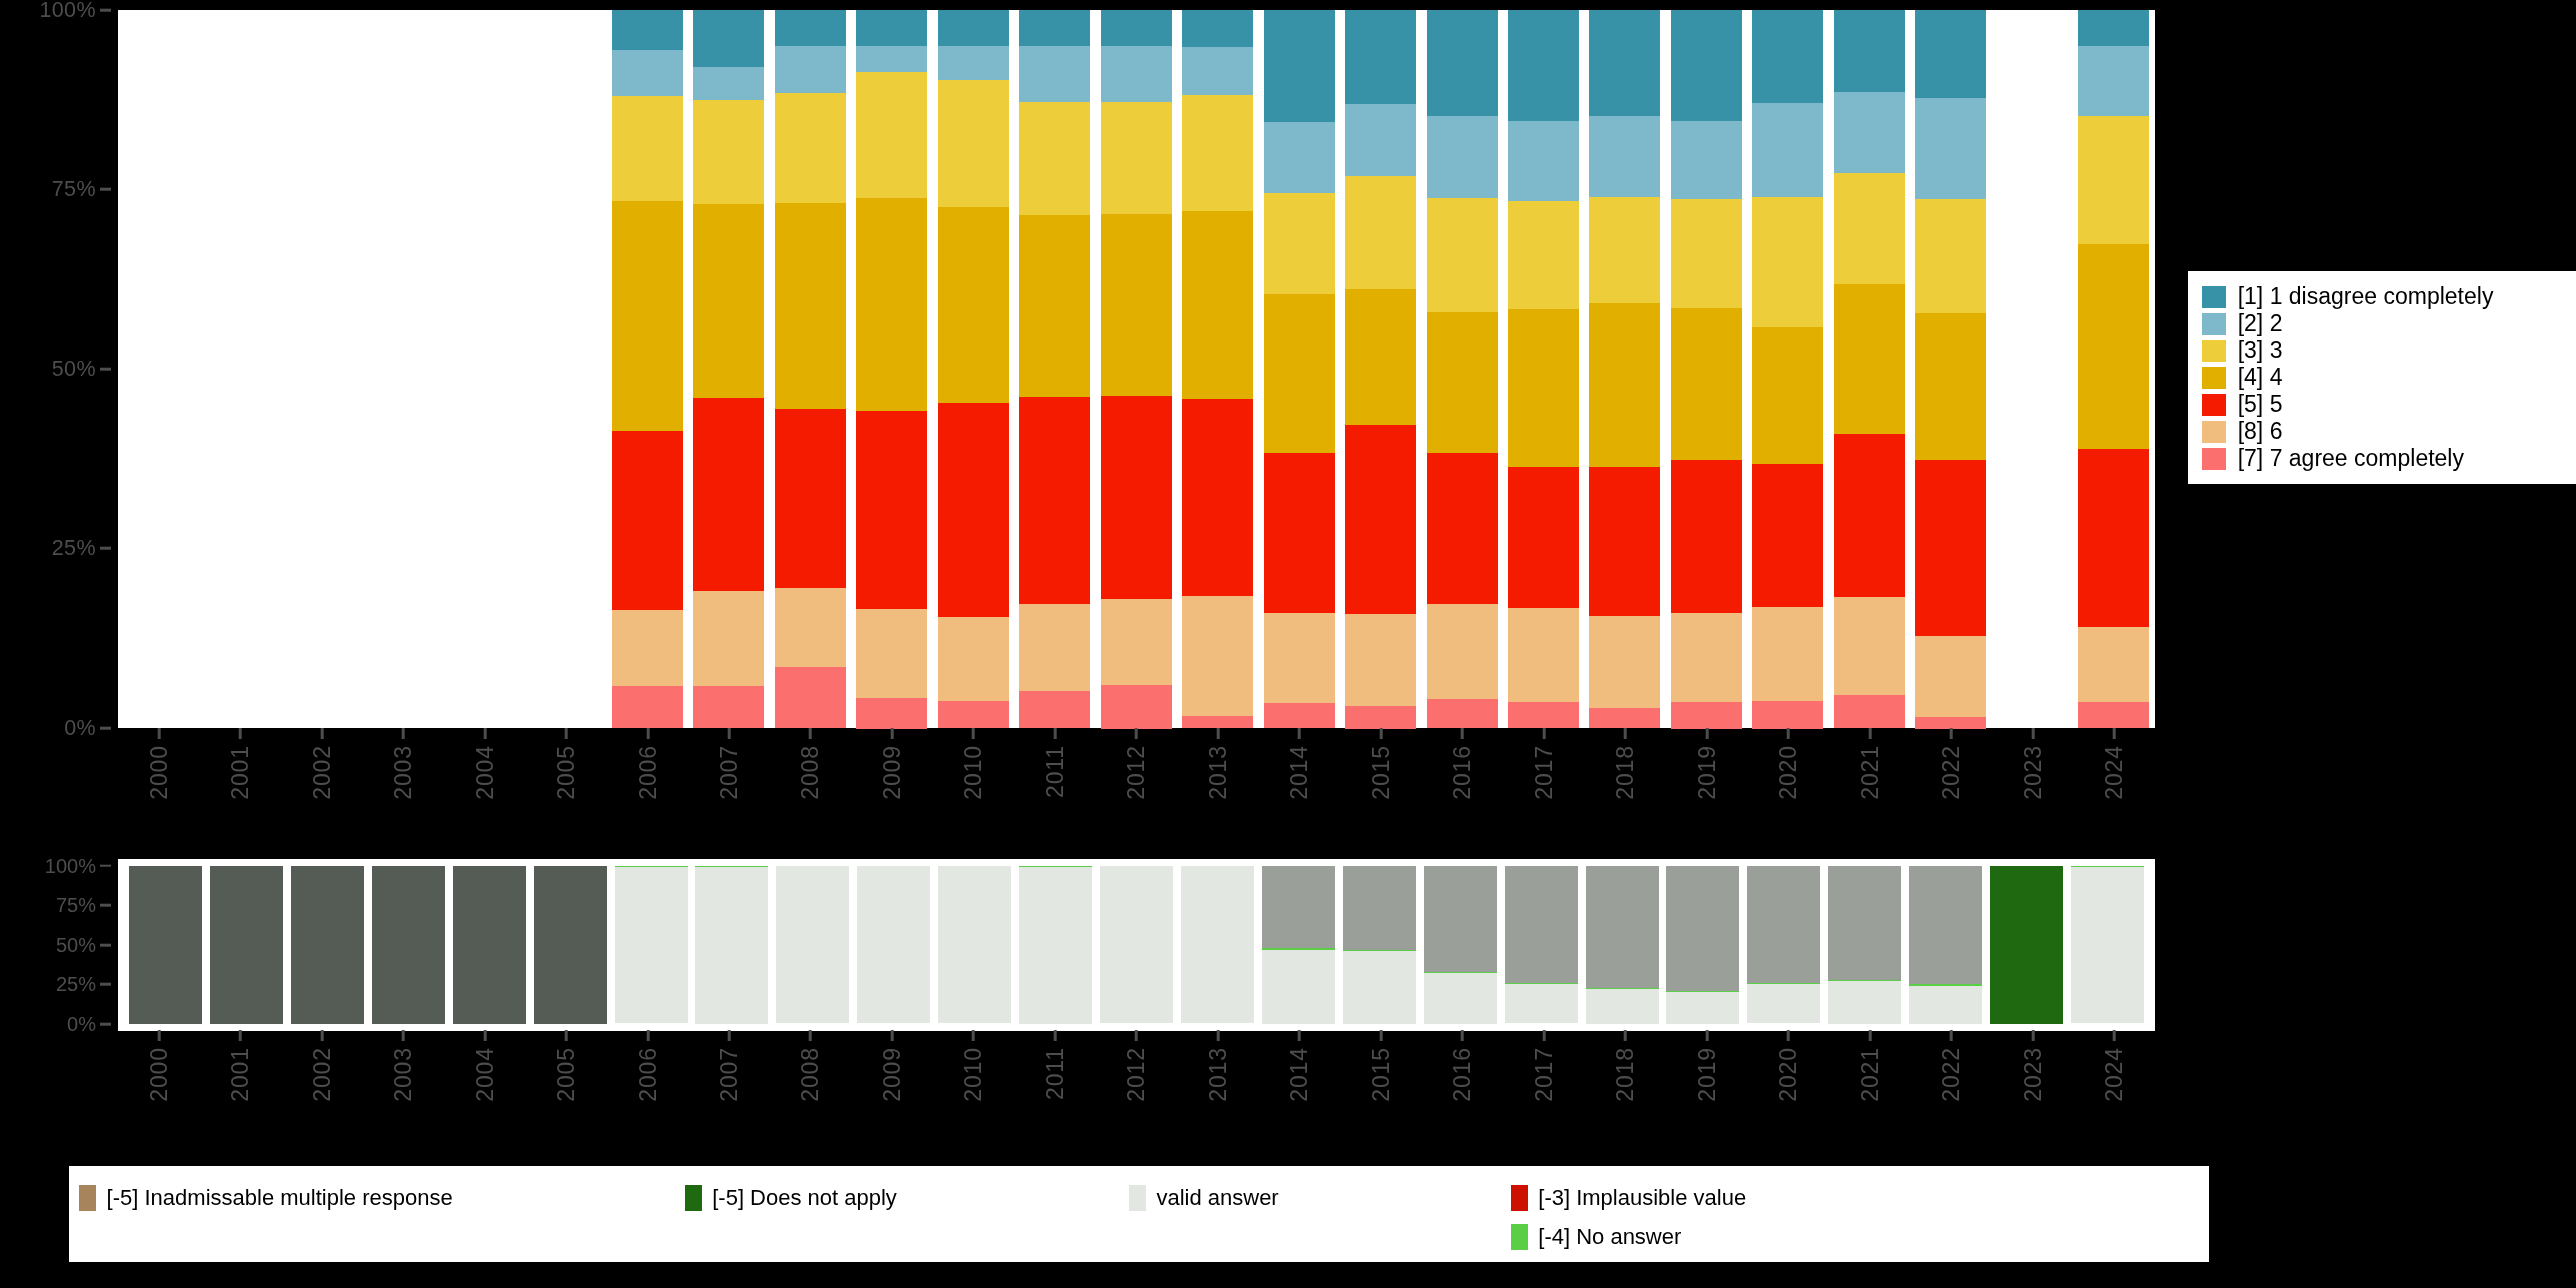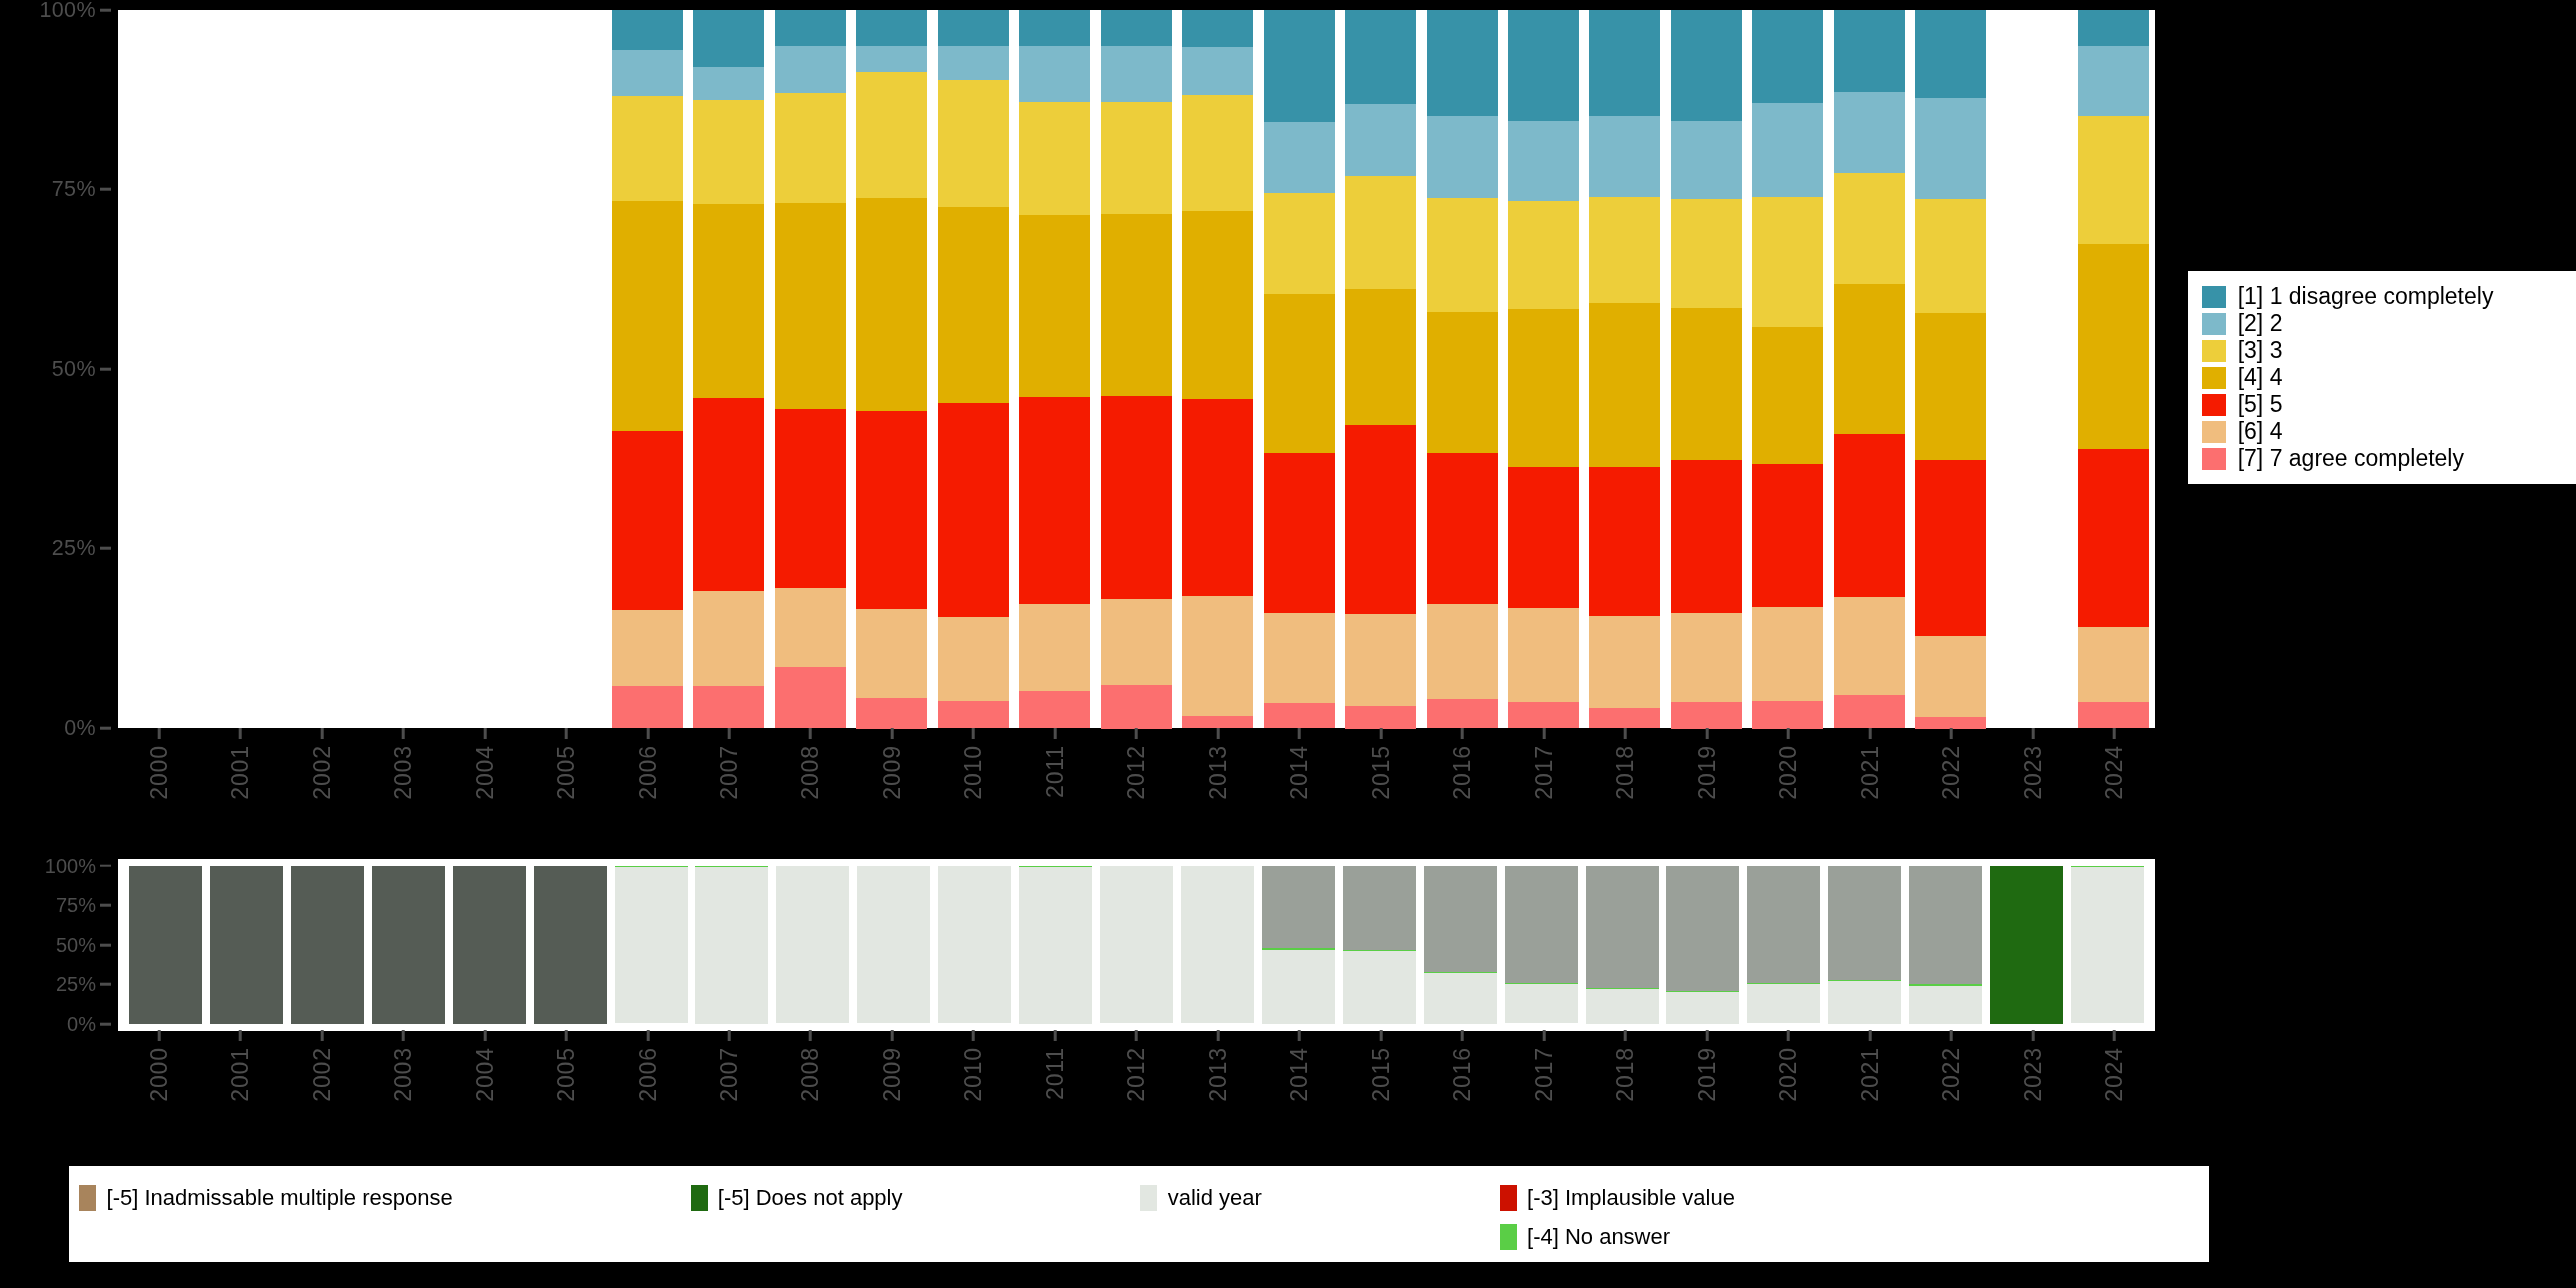--- a/index.html
+++ b/index.html
@@ -564,41 +564,41 @@
       <div class="lg-row">
         <span class="lg-sw" style="background: rgb(224, 175, 0);"></span>
         <span class="lg-tx">[4] 4</span>
       </div>
       <div class="lg-row">
         <span class="lg-sw" style="background: rgb(245, 27, 0);"></span>
         <span class="lg-tx">[5] 5</span>
       </div>
       <div class="lg-row">
         <span class="lg-sw" style="background: rgb(240, 189, 126);"></span>
-        <span class="lg-tx">[6] 4</span>
+        <span class="lg-tx">[8] 6</span>
       </div>
       <div class="lg-row">
         <span class="lg-sw" style="background: rgb(252, 111, 111);"></span>
         <span class="lg-tx">[7] 7 agree completely</span>
       </div>
     </div>
 
   <div id="legend-bottom">
     <div class="bl-grid">
         <div class="bl-item">
           <span class="bl-sw" style="background: rgb(168, 132, 92);"></span>
           <span class="bl-tx">[-5] Inadmissable multiple response</span>
         </div>
         <div class="bl-item">
           <span class="bl-sw" style="background: rgb(31, 106, 17);"></span>
           <span class="bl-tx">[-5] Does not apply</span>
         </div>
         <div class="bl-item">
           <span class="bl-sw" style="background: rgb(226, 231, 225);"></span>
-          <span class="bl-tx">valid year</span>
+          <span class="bl-tx">valid answer</span>
         </div>
         <div class="bl-item">
           <span class="bl-sw" style="background: rgb(204, 17, 0);"></span>
           <span class="bl-tx">[-3] Implausible value</span>
         </div>
         <div class="bl-item" style="grid-area: 2 / 4;">
           <span class="bl-sw" style="background: rgb(90, 206, 70);"></span>
           <span class="bl-tx">[-4] No answer</span>
         </div>
       </div>

